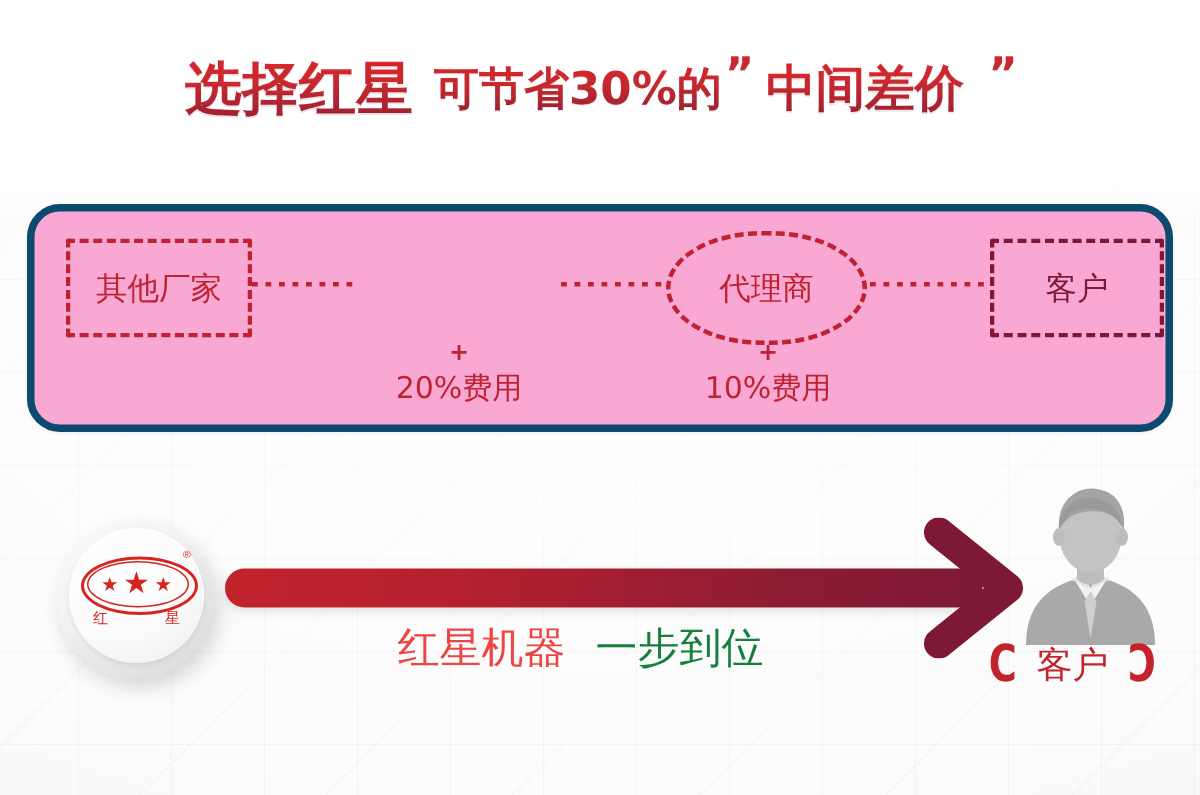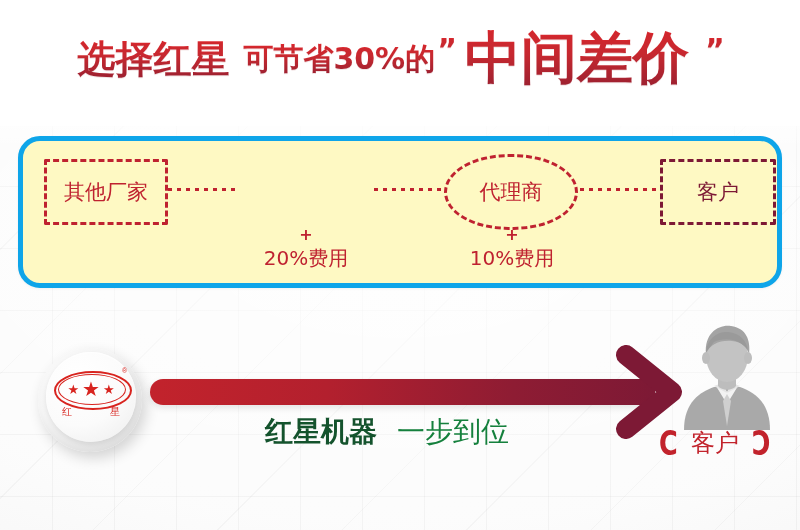--- a/index.html
+++ b/index.html
@@ -52,28 +52,28 @@
   .hl-seg{
     background:linear-gradient(to bottom,#e0262c 0%,#cf2a31 42%,#8f1f33 100%);
     -webkit-background-clip:text;background-clip:text;
     color:transparent;
     -webkit-text-fill-color:transparent;
     text-shadow:0 1px 0 rgba(150,30,40,0.12);
   }
   .hl-a{font-size:38px;}
   .hl-b{font-size:30px;margin-left:14px;}
   .hl-q{font-size:30px;margin-left:2px;position:relative;top:-10px;letter-spacing:-2px;}
-  .hl-c{font-size:56px;margin-left:10px;}
+  .hl-c{font-size:33px;margin-left:10px;}
   .hl-q2{font-size:30px;margin-left:16px;position:relative;top:-10px;letter-spacing:-2px;}
 
   
   .panel{
     position:absolute;left:18px;top:136px;width:764px;height:152px;
-    background:#fef9c3;
-    border:5px solid #0ea5e9;
+    background:#f9a8d4;
+    border:5px solid #0c4a6e;
     border-radius:22px;
     box-sizing:border-box;
     box-shadow:0 1px 3px rgba(0,0,0,0.05);
   }
   .panel-inner{position:absolute;inset:0;}
 
   
   .node{
     position:absolute;
     display:flex;align-items:center;justify-content:center;
@@ -170,21 +170,21 @@
     position:absolute;left:610px;top:345px;width:96px;height:94px;
   }
 
   
   .bottom-text{
     position:absolute;left:265px;top:412px;width:290px;height:40px;
     display:flex;align-items:center;white-space:nowrap;
     font-family:"DejaVu Sans","Liberation Sans",sans-serif;
     font-size:28px;
   }
-  .bt-red{color:#14532d;font-weight:bold;}
+  .bt-red{color:#ef4444;}
   .bt-dark{color:#15803d;margin-left:20px;}
 
   
   .person{
     position:absolute;left:676px;top:322px;width:102px;height:108px;
   }
   .cust-label{
     position:absolute;left:645px;top:424px;width:140px;height:38px;
     display:flex;align-items:center;justify-content:center;gap:10px;
     color:#c2232c;

